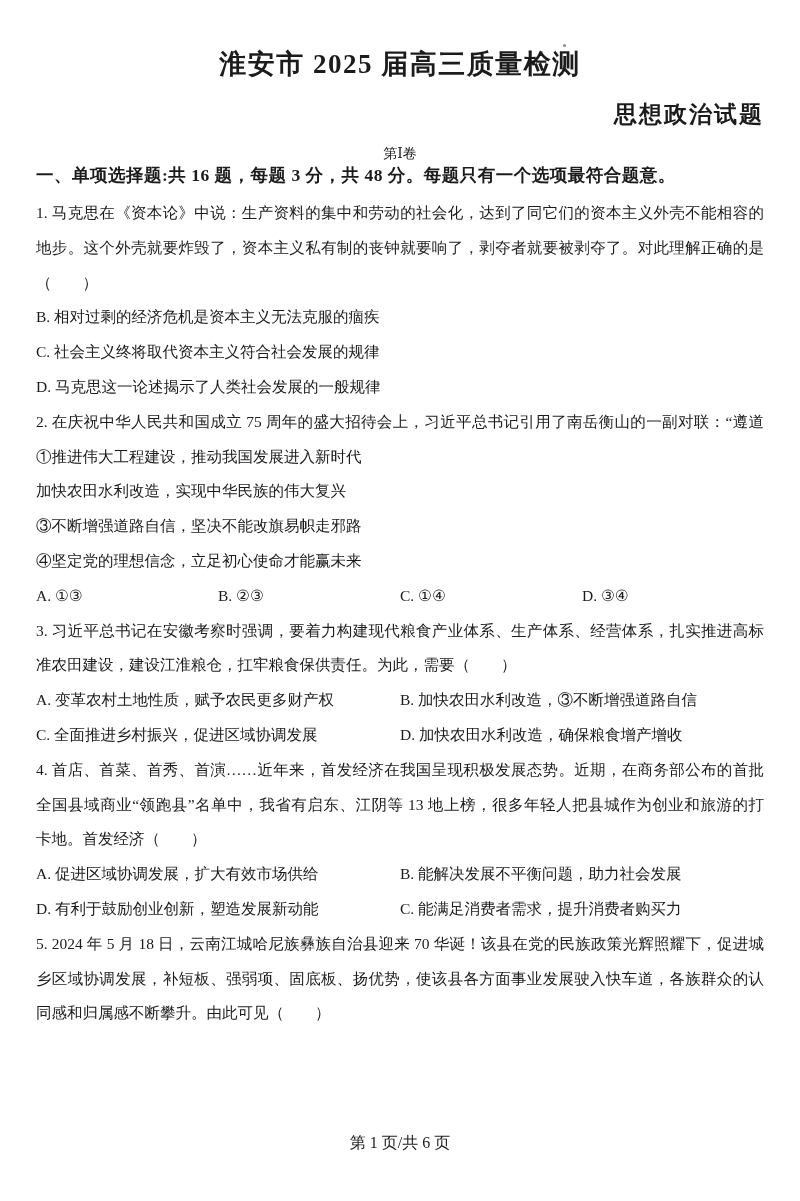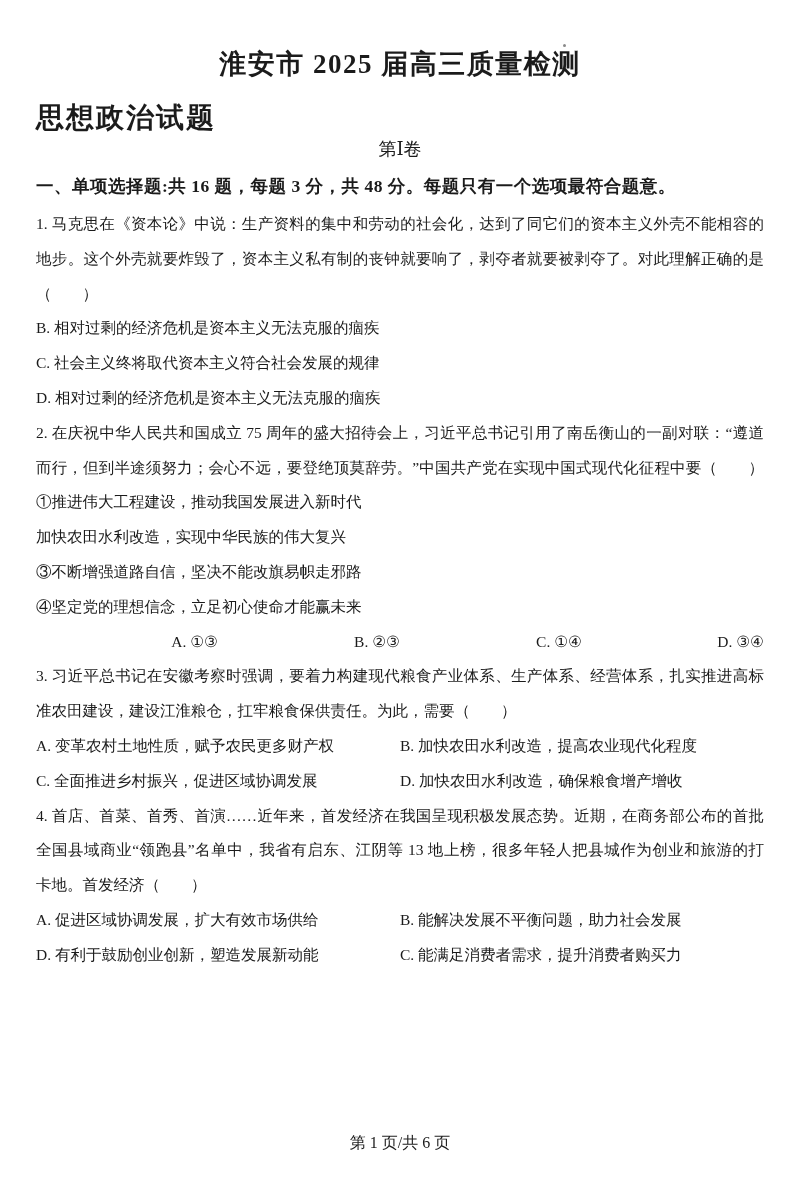--- a/index.html
+++ b/index.html
@@ -33,50 +33,50 @@
   }
   .title {
     margin: 46px 0 3px 0;
     text-align: center;
     font-size: 27px;
     font-weight: 700;
     letter-spacing: 1.5px;
   }
   .subtitle {
     margin: 17px 0 0 0;
-    text-align: left;
-    font-size: 28px;
+    text-align: right;
+    font-size: 23px;
     font-weight: 700;
     letter-spacing: 2px;
   }
   .volume {
+    margin-top: 15px;
     text-align: center;
-    font-size: 18px;
+    font-size: 14px;
   }
   .section-heading {
-    margin-top: 13px;
     font-size: 17.5px;
     font-weight: 700;
     letter-spacing: 0.5px;
   }
   .qbody {
     margin-top: 9px;
   }
   .line {
     height: 34.8px;
     line-height: 34.8px;
     font-size: 15.5px;
     overflow: hidden;
   }
   .just {
     text-align: justify;
     text-align-last: justify;
   }
   .row4 { display: flex; }
-  .row4 .cell { width: 25%; text-align: right; }
+  .row4 .cell { width: 25%; }
   .row2 { display: flex; }
   .row2 .cell { width: 50%; }
   .footer {
     position: absolute;
     left: 0;
     right: 0;
     bottom: 47px;
     text-align: center;
     font-size: 16px;
   }
@@ -94,44 +94,43 @@
   <div class="section-heading">一、单项选择题:共 16 题，每题 3 分，共 48 分。每题只有一个选项最符合题意。</div>
 
   <div class="qbody">
 
     <div>
       <div class="line just">1. 马克思在《资本论》中说：生产资料的集中和劳动的社会化，达到了同它们的资本主义外壳不能相容的</div>
       <div class="line just">地步。这个外壳就要炸毁了，资本主义私有制的丧钟就要响了，剥夺者就要被剥夺了。对此理解正确的是</div>
       <div class="line">（　　）</div>
       <div class="line">B. 相对过剩的经济危机是资本主义无法克服的痼疾</div>
       <div class="line">C. 社会主义终将取代资本主义符合社会发展的规律</div>
-      <div class="line">D. 相对过剩的经济危机是资本主义无法克服的痼疾</div>
+      <div class="line">D. 马克思这一论述揭示了人类社会发展的一般规律</div>
     </div>
 
     <div>
       <div class="line just">2. 在庆祝中华人民共和国成立 75 周年的盛大招待会上，习近平总书记引用了南岳衡山的一副对联：“遵道</div>
-      <div class="line just">而行，但到半途须努力；会心不远，要登绝顶莫辞劳。”中国共产党在实现中国式现代化征程中要（　　）</div>
       <div class="line">①推进伟大工程建设，推动我国发展进入新时代</div>
       <div class="line">加快农田水利改造，实现中华民族的伟大复兴</div>
       <div class="line">③不断增强道路自信，坚决不能改旗易帜走邪路</div>
       <div class="line">④坚定党的理想信念，立足初心使命才能赢未来</div>
       <div class="line row4">
         <span class="cell">A. ①③</span>
         <span class="cell">B. ②③</span>
         <span class="cell">C. ①④</span>
         <span class="cell">D. ③④</span>
       </div>
     </div>
 
     <div>
       <div class="line just">3. 习近平总书记在安徽考察时强调，要着力构建现代粮食产业体系、生产体系、经营体系，扎实推进高标</div>
       <div class="line">准农田建设，建设江淮粮仓，扛牢粮食保供责任。为此，需要（　　）</div>
       <div class="line row2">
         <span class="cell">A. 变革农村土地性质，赋予农民更多财产权</span>
-        <span class="cell">B. 加快农田水利改造，提高农业现代化程度</span>
+        <span class="cell">B. 加快农田水利改造，③不断增强道路自信</span>
       </div>
       <div class="line row2">
         <span class="cell">C. 全面推进乡村振兴，促进区域协调发展</span>
         <span class="cell">D. 加快农田水利改造，确保粮食增产增收</span>
       </div>
     </div>
 
     <div>
       <div class="line just">4. 首店、首菜、首秀、首演……近年来，首发经济在我国呈现积极发展态势。近期，在商务部公布的首批</div>
       <div class="line just">全国县域商业“领跑县”名单中，我省有启东、江阴等 13 地上榜，很多年轻人把县城作为创业和旅游的打</div>
@@ -139,18 +138,23 @@
       <div class="line row2">
         <span class="cell">A. 促进区域协调发展，扩大有效市场供给</span>
         <span class="cell">B. 能解决发展不平衡问题，助力社会发展</span>
       </div>
       <div class="line row2">
         <span class="cell">D. 有利于鼓励创业创新，塑造发展新动能</span>
         <span class="cell">C. 能满足消费者需求，提升消费者购买力</span>
       </div>
     </div>
 
+    <div>
+      <div class="line just">5. 2024 年 5 月 18 日，云南江城哈尼族彝族自治县迎来 70 华诞！该县在党的民族政策光辉照耀下，促进城</div>
+      <div class="line just">乡区域协调发展，补短板、强弱项、固底板、扬优势，使该县各方面事业发展驶入快车道，各族群众的认</div>
+      <div class="line">同感和归属感不断攀升。由此可见（　　）</div>
+    </div>
 
   </div>
 
   <div class="footer">第 1 页/共 6 页</div>
 
 </div>
 
 </body></html>

